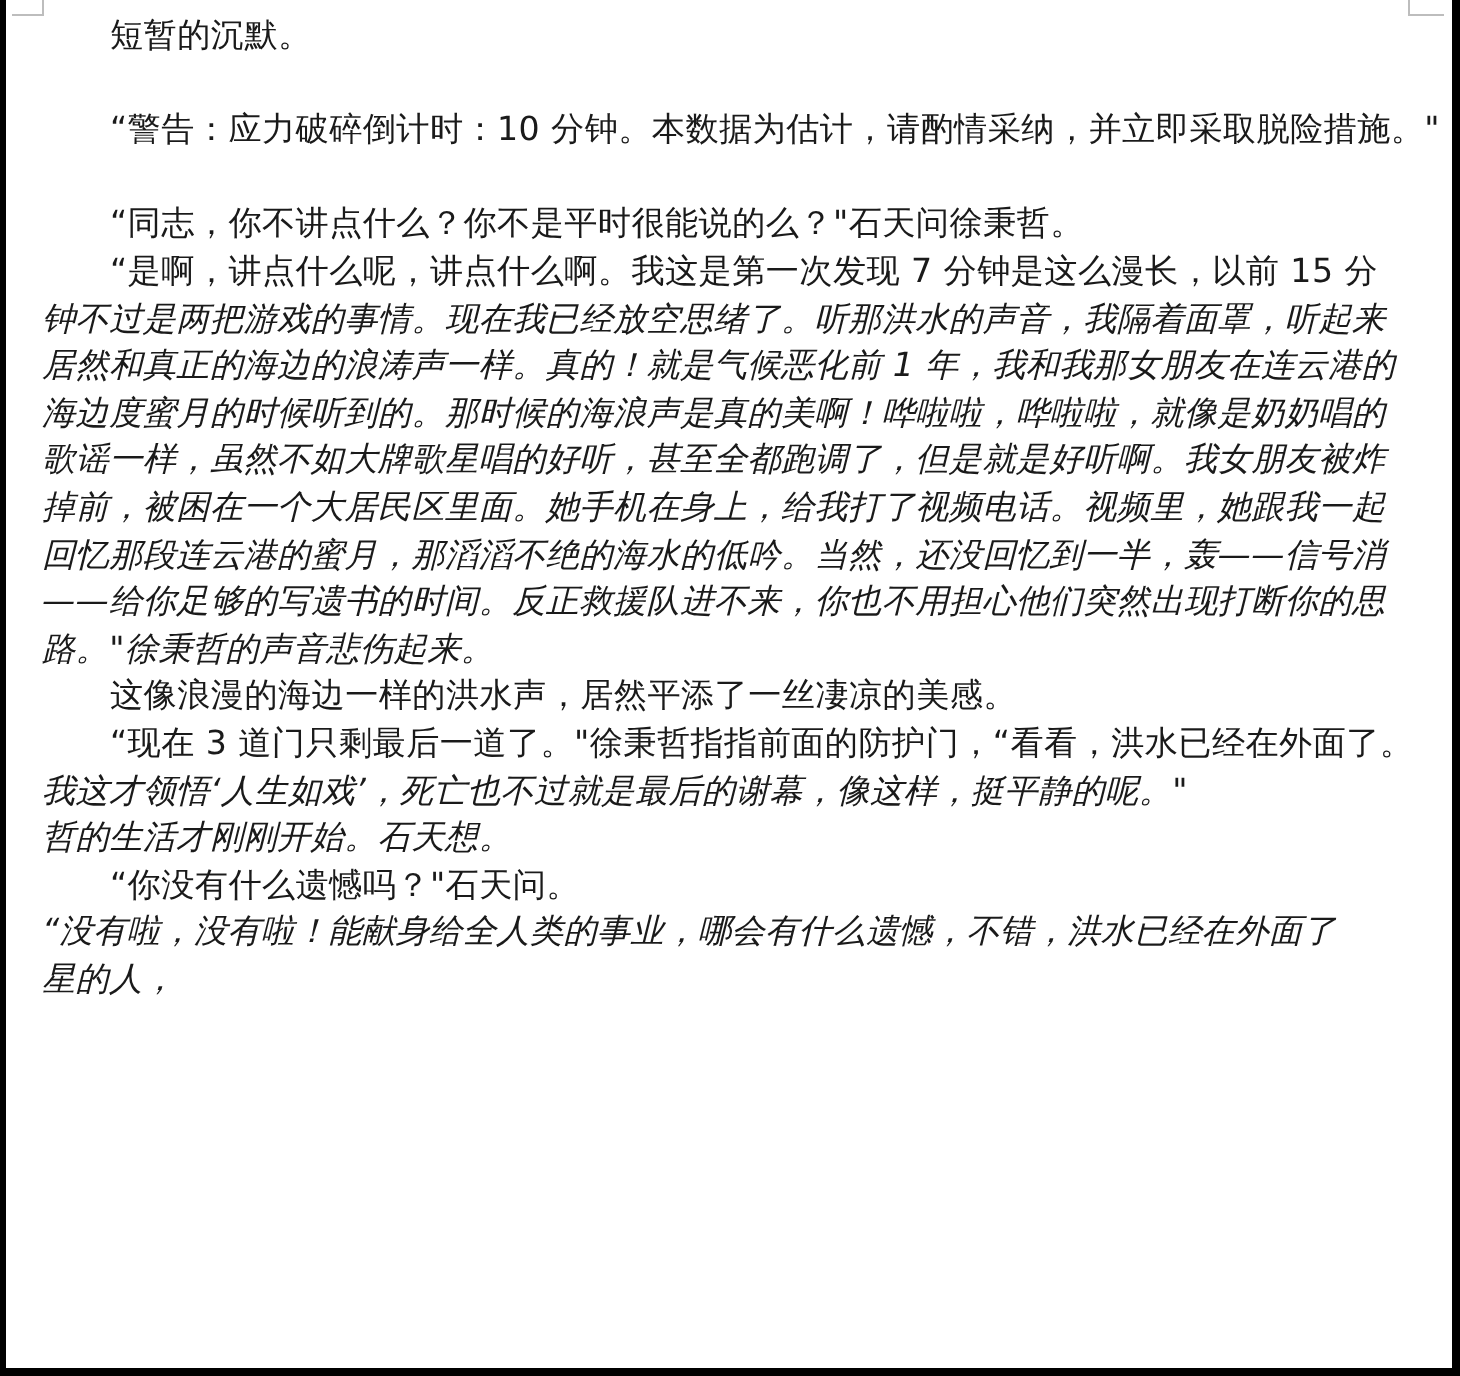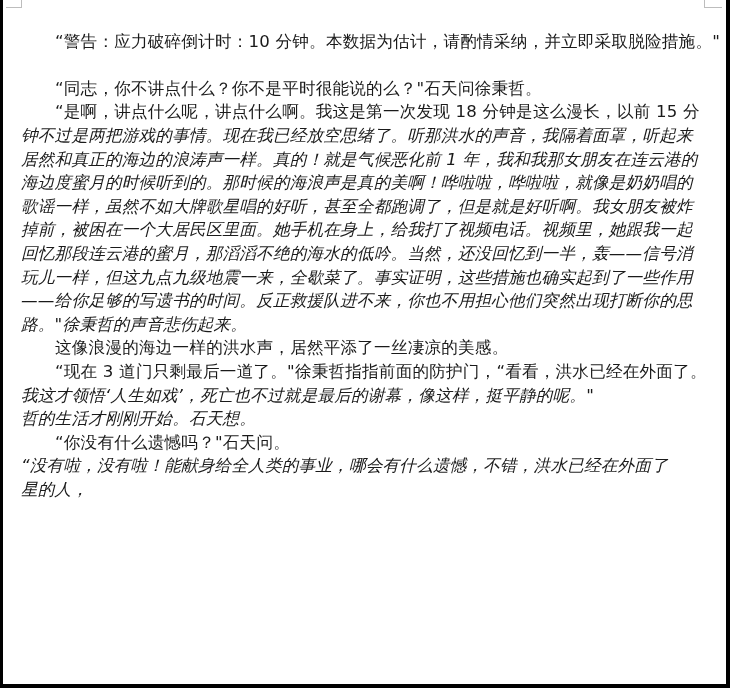--- a/index.html
+++ b/index.html
@@ -65,42 +65,44 @@
   .line { display: block; white-space: nowrap; }
 </style>
 </head>
 <body>
 
 <div class="page">
   <div class="crop-tl"></div>
   <div class="crop-tr"></div>
 
   <div class="content">
+    <p class="p">
+      <span class="line">短暂的沉默。</span>
+    </p>
     <div class="blank"></div>
 
     <p class="p">
       <span class="line">“警告：应力破碎倒计时：10 分钟。本数据为估计，请酌情采纳，并立即采取脱险措施。"</span>
     </p>
     <div class="blank"></div>
 
     <p class="p">
       <span class="line">“同志，你不讲点什么？你不是平时很能说的么？"石天问徐秉哲。</span>
     </p>
 
     <p class="p">
-      <span class="line">“是啊，讲点什么呢，讲点什么啊。我这是第一次发现 18 分钟是这么漫长，以前 15 分</span>
+      <span class="line">“是啊，讲点什么呢，讲点什么啊。我这是第一次发现 7 分钟是这么漫长，以前 15 分</span>
     </p>
     <p class="p noindent">
       <span class="line">钟不过是两把游戏的事情。现在我已经放空思绪了。听那洪水的声音，我隔着面罩，听起来</span>
       <span class="line">居然和真正的海边的浪涛声一样。真的！就是气候恶化前 1 年，我和我那女朋友在连云港的</span>
       <span class="line">海边度蜜月的时候听到的。那时候的海浪声是真的美啊！哗啦啦，哗啦啦，就像是奶奶唱的</span>
       <span class="line">歌谣一样，虽然不如大牌歌星唱的好听，甚至全都跑调了，但是就是好听啊。我女朋友被炸</span>
       <span class="line">掉前，被困在一个大居民区里面。她手机在身上，给我打了视频电话。视频里，她跟我一起</span>
       <span class="line">回忆那段连云港的蜜月，那滔滔不绝的海水的低吟。当然，还没回忆到一半，轰——信号消</span>
-      <span class="line">玩儿一样，但这九点九级地震一来，全歇菜了。事实证明，这些措施也确实起到了一些作用</span>
       <span class="line">——给你足够的写遗书的时间。反正救援队进不来，你也不用担心他们突然出现打断你的思</span>
       <span class="line">路。"徐秉哲的声音悲伤起来。</span>
     </p>
 
     <p class="p">
       <span class="line">这像浪漫的海边一样的洪水声，居然平添了一丝凄凉的美感。</span>
     </p>
 
     <p class="p">
       <span class="line">“现在 3 道门只剩最后一道了。"徐秉哲指指前面的防护门，“看看，洪水已经在外面了。</span>

